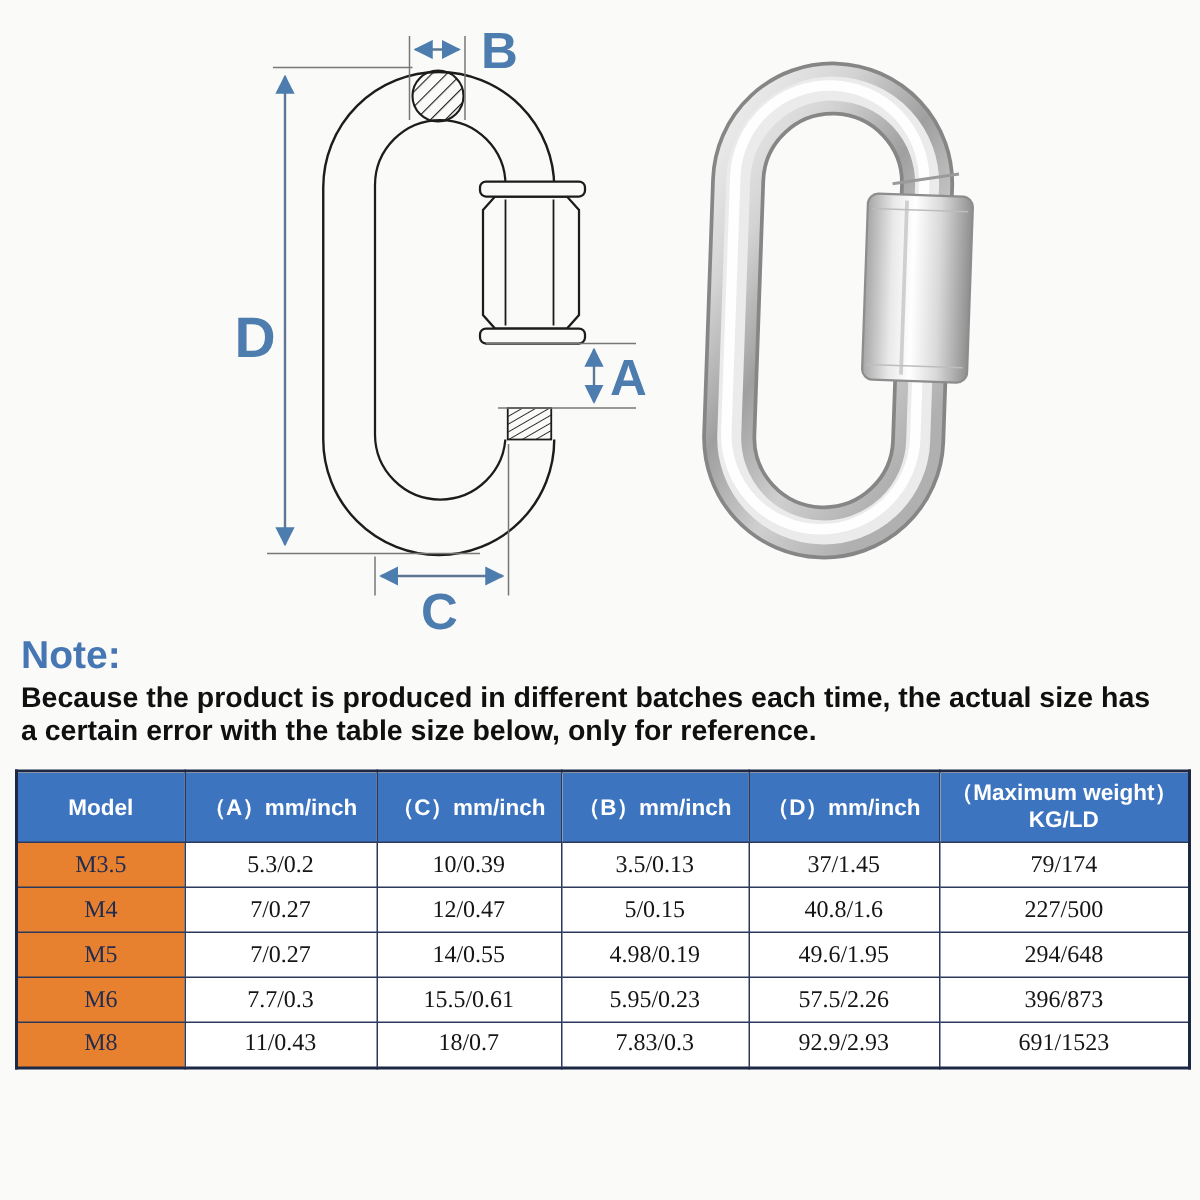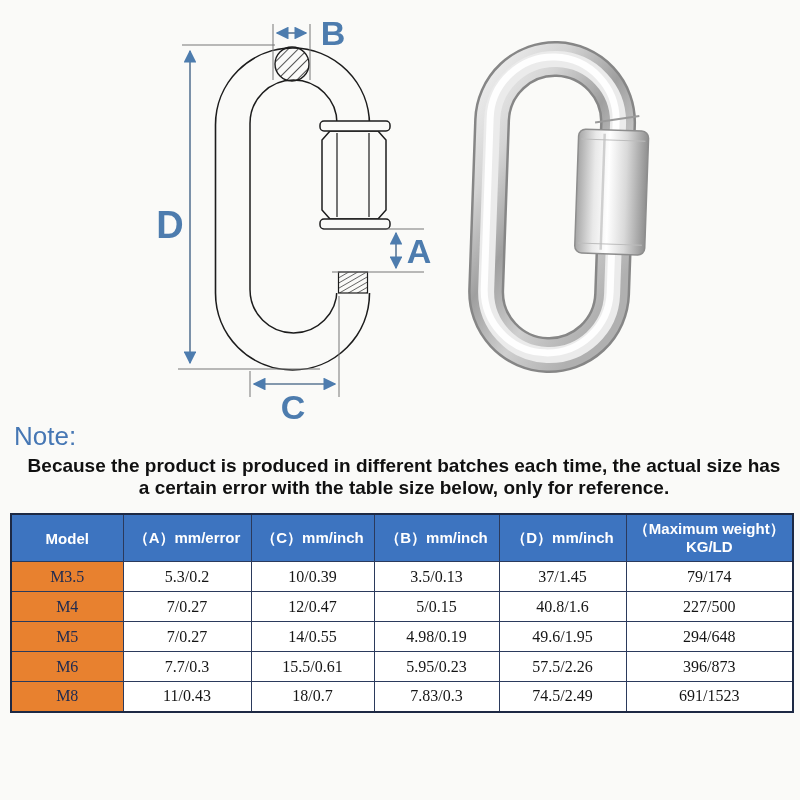--- a/index.html
+++ b/index.html
@@ -3,22 +3,22 @@
 <meta charset="utf-8">
 <style>
   html,body{margin:0;padding:0;}
   .page{
     position:relative;width:800px;height:800px;background:#fafaf8;
     font-family:"Liberation Sans",sans-serif;overflow:hidden;color:#111;
   }
   .diagram{position:absolute;left:130px;top:0;width:330px;height:430px;}
   .photo{position:absolute;left:440px;top:20px;width:280px;height:380px;}
   .note{position:absolute;left:14px;top:421px;width:780px;}
-  .note-title{font-size:26px;font-weight:normal;color:#4677b4;margin-bottom:3px;}
-  .note-line{font-size:19px;font-weight:bold;line-height:21.5px;white-space:nowrap;color:#101010;text-align:center;}
+  .note-title{font-size:26px;font-weight:bold;color:#4677b4;margin-bottom:3px;}
+  .note-line{font-size:19px;font-weight:bold;line-height:21.5px;white-space:nowrap;color:#101010;}
   .spec-table{
     position:absolute;left:10px;top:513px;width:782px;
     border-collapse:collapse;table-layout:fixed;border:2px solid #1d2944;
   }
   .spec-table th,.spec-table td{border:1px solid #2b3a5c;text-align:center;vertical-align:middle;padding:0;overflow:hidden;}
   .spec-table thead th{background:#3d74c0;color:#ffffff;font-size:15px;font-weight:bold;height:46px;}
   .spec-table th.wrap{white-space:pre-line;line-height:18px;margin-top:16px;}
   .spec-table tbody tr{height:30px;}
   .spec-table td{font-family:"Liberation Serif",serif;font-size:16px;color:#151515;background:#ffffff;margin-top:10px;}
   .spec-table td.model{background:#e8812f;color:#222c50;}
@@ -124,21 +124,21 @@
       <col style="width:112px">
         <col style="width:128px">
         <col style="width:123px">
       <col style="width:125px">
         <col style="width:127px">
         <col style="width:167px">
     </colgroup>
     <thead>
       <tr>
         <th>Model</th>
-        <th>（A）mm/error</th>
+        <th>（A）mm/inch</th>
         <th>（C）mm/inch</th>
         <th>（B）mm/inch</th>
         <th>（D）mm/inch</th>
         <th class="wrap">（Maximum weight）
 KG/LD</th>
       </tr>
     </thead>
     <tbody>
       <tr>
         <td class="model">M3.5</td>
@@ -170,19 +170,19 @@
         <td>15.5/0.61</td>
         <td>5.95/0.23</td>
         <td>57.5/2.26</td>
         <td>396/873</td>
       </tr>
       <tr>
         <td class="model">M8</td>
         <td>11/0.43</td>
         <td>18/0.7</td>
         <td>7.83/0.3</td>
-        <td>74.5/2.49</td>
+        <td>92.9/2.93</td>
         <td>691/1523</td>
       </tr>
     </tbody>
   </table>
 
 </div>
 
 </body></html>

